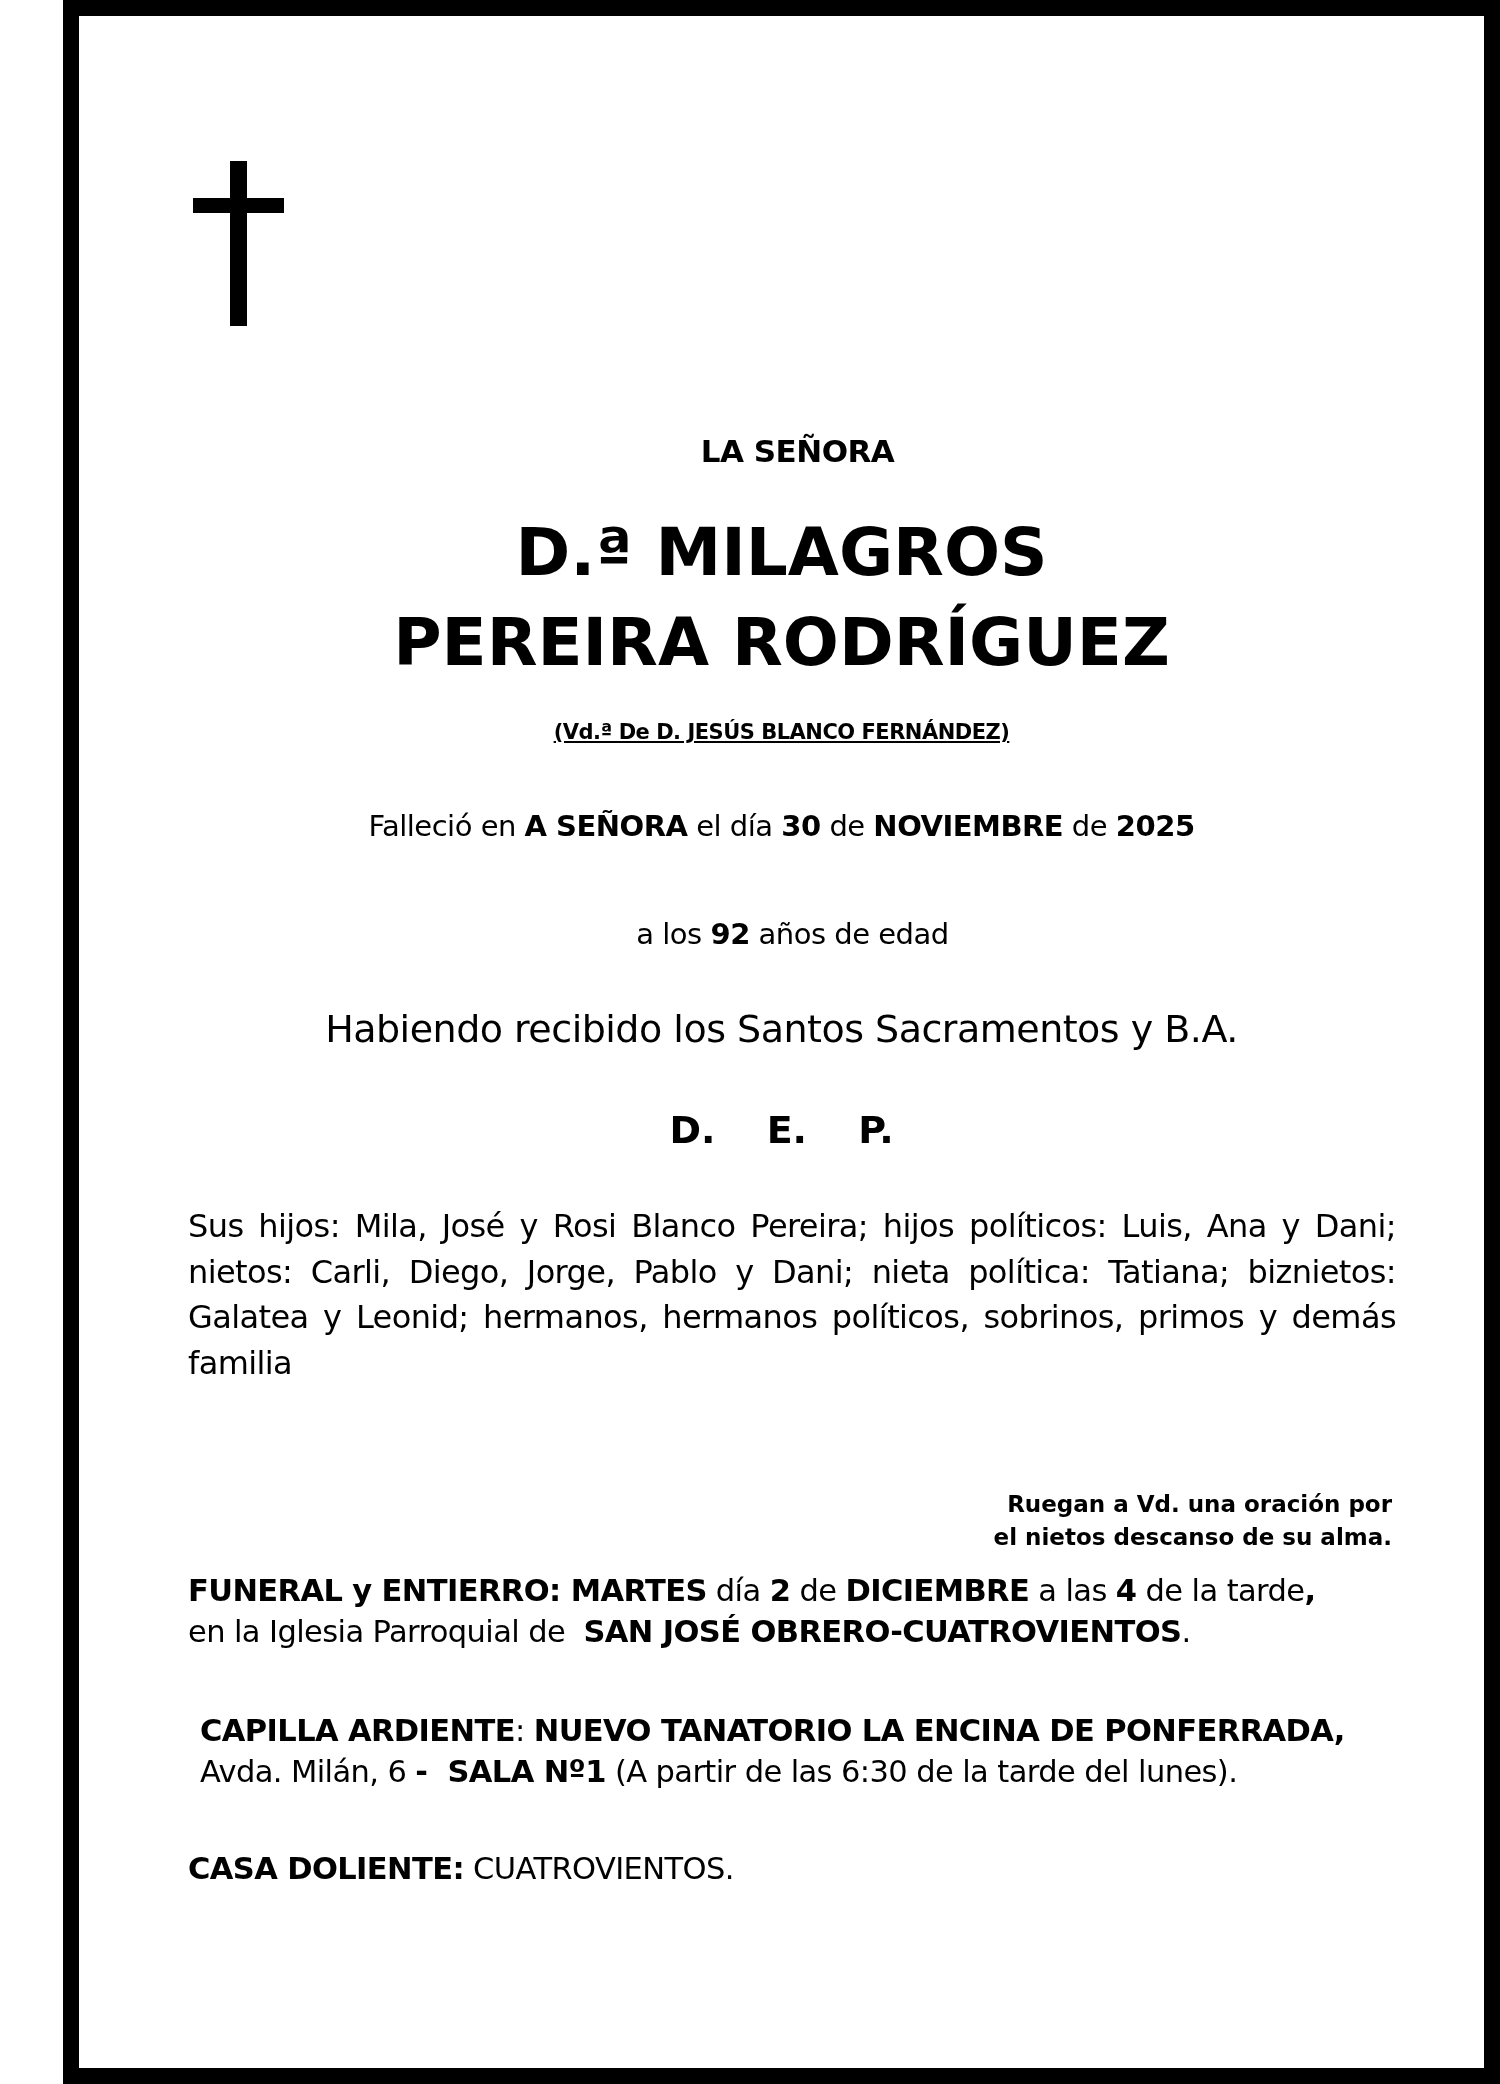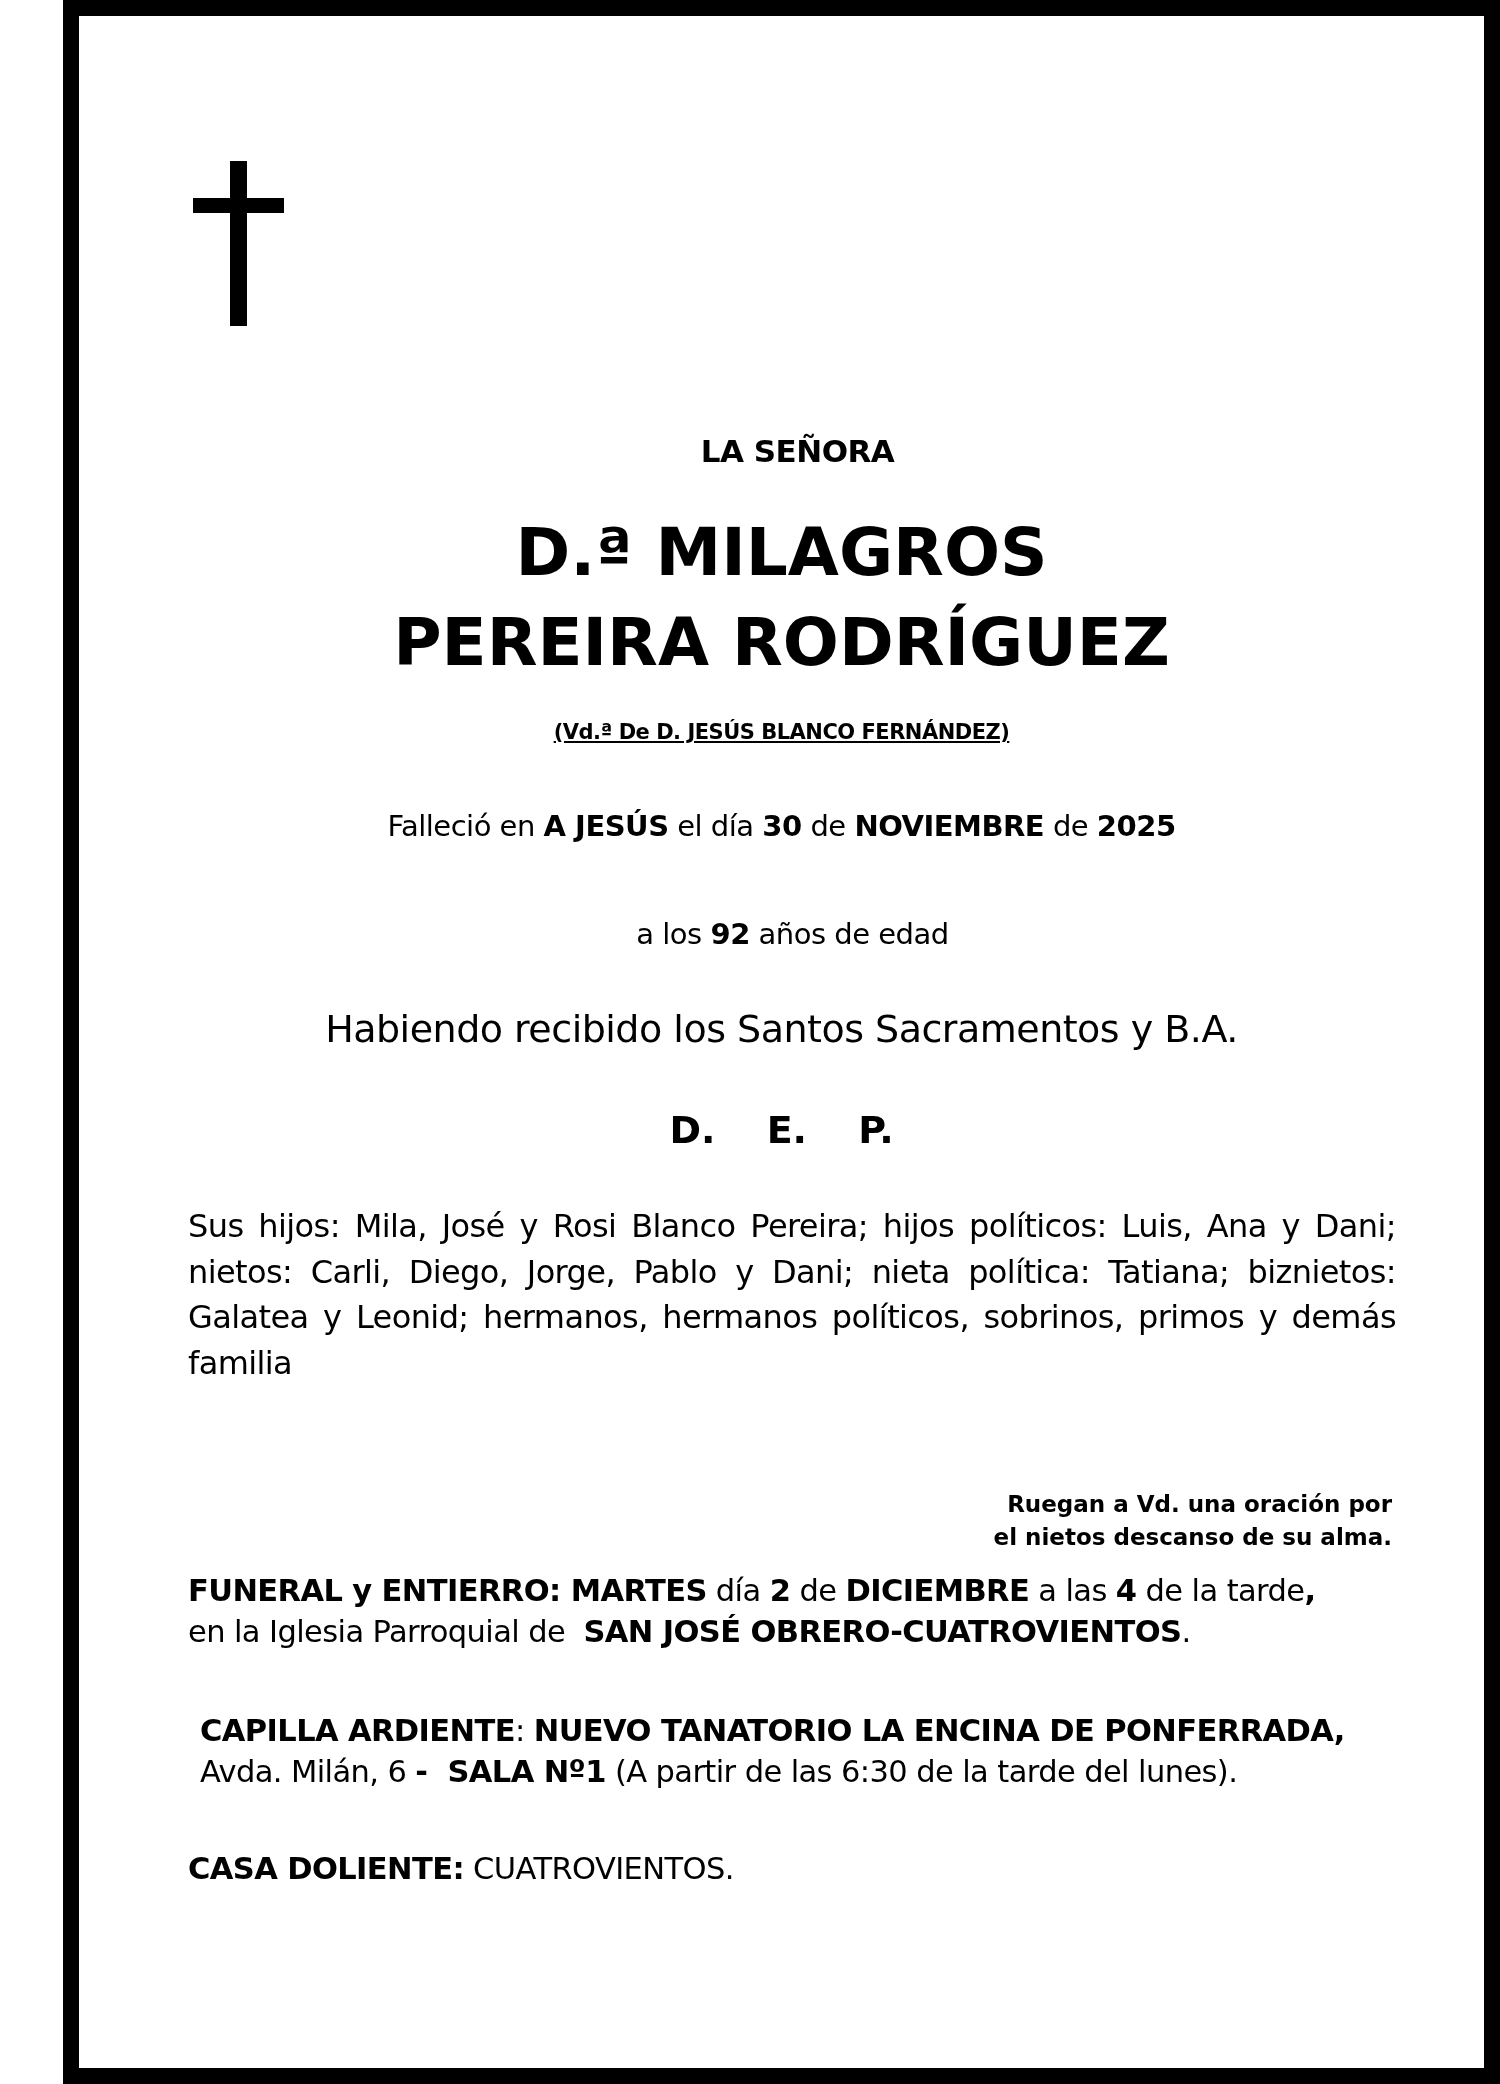--- a/index.html
+++ b/index.html
@@ -155,21 +155,21 @@
   <div class="h"></div>
 </div>
 
 <div class="center-line label-senora">LA SEÑORA</div>
 
 <div class="center-line name1">D.ª MILAGROS</div>
 <div class="center-line name2">PEREIRA RODRÍGUEZ</div>
 
 <div class="center-line widow">(Vd.ª De D. JESÚS BLANCO FERNÁNDEZ)</div>
 
-<div class="center-line death-line"><span>Falleció en </span><span class="b">A JESÚS</span><span> el día </span><span class="b">30</span><span> de </span><span class="b">NOVIEMBRE</span><span> de </span><span class="b">2025</span></div>
+<div class="center-line death-line"><span>Falleció en </span><span class="b">A SEÑORA</span><span> el día </span><span class="b">30</span><span> de </span><span class="b">NOVIEMBRE</span><span> de </span><span class="b">2025</span></div>
 
 <div class="center-line age-line"><span>a los </span><span class="b">92</span><span> años de edad</span></div>
 
 <div class="center-line sacraments">Habiendo recibido los Santos Sacramentos y B.A.</div>
 
 <div class="center-line dep">D. E. P.</div>
 
 <div class="family">Sus hijos: Mila, José y Rosi Blanco Pereira; hijos políticos: Luis, Ana y Dani; nietos: Carli, Diego, Jorge, Pablo y Dani; nieta política: Tatiana; biznietos: Galatea y Leonid; hermanos, hermanos políticos, sobrinos, primos y demás familia</div>
 
 <div class="prayer">

